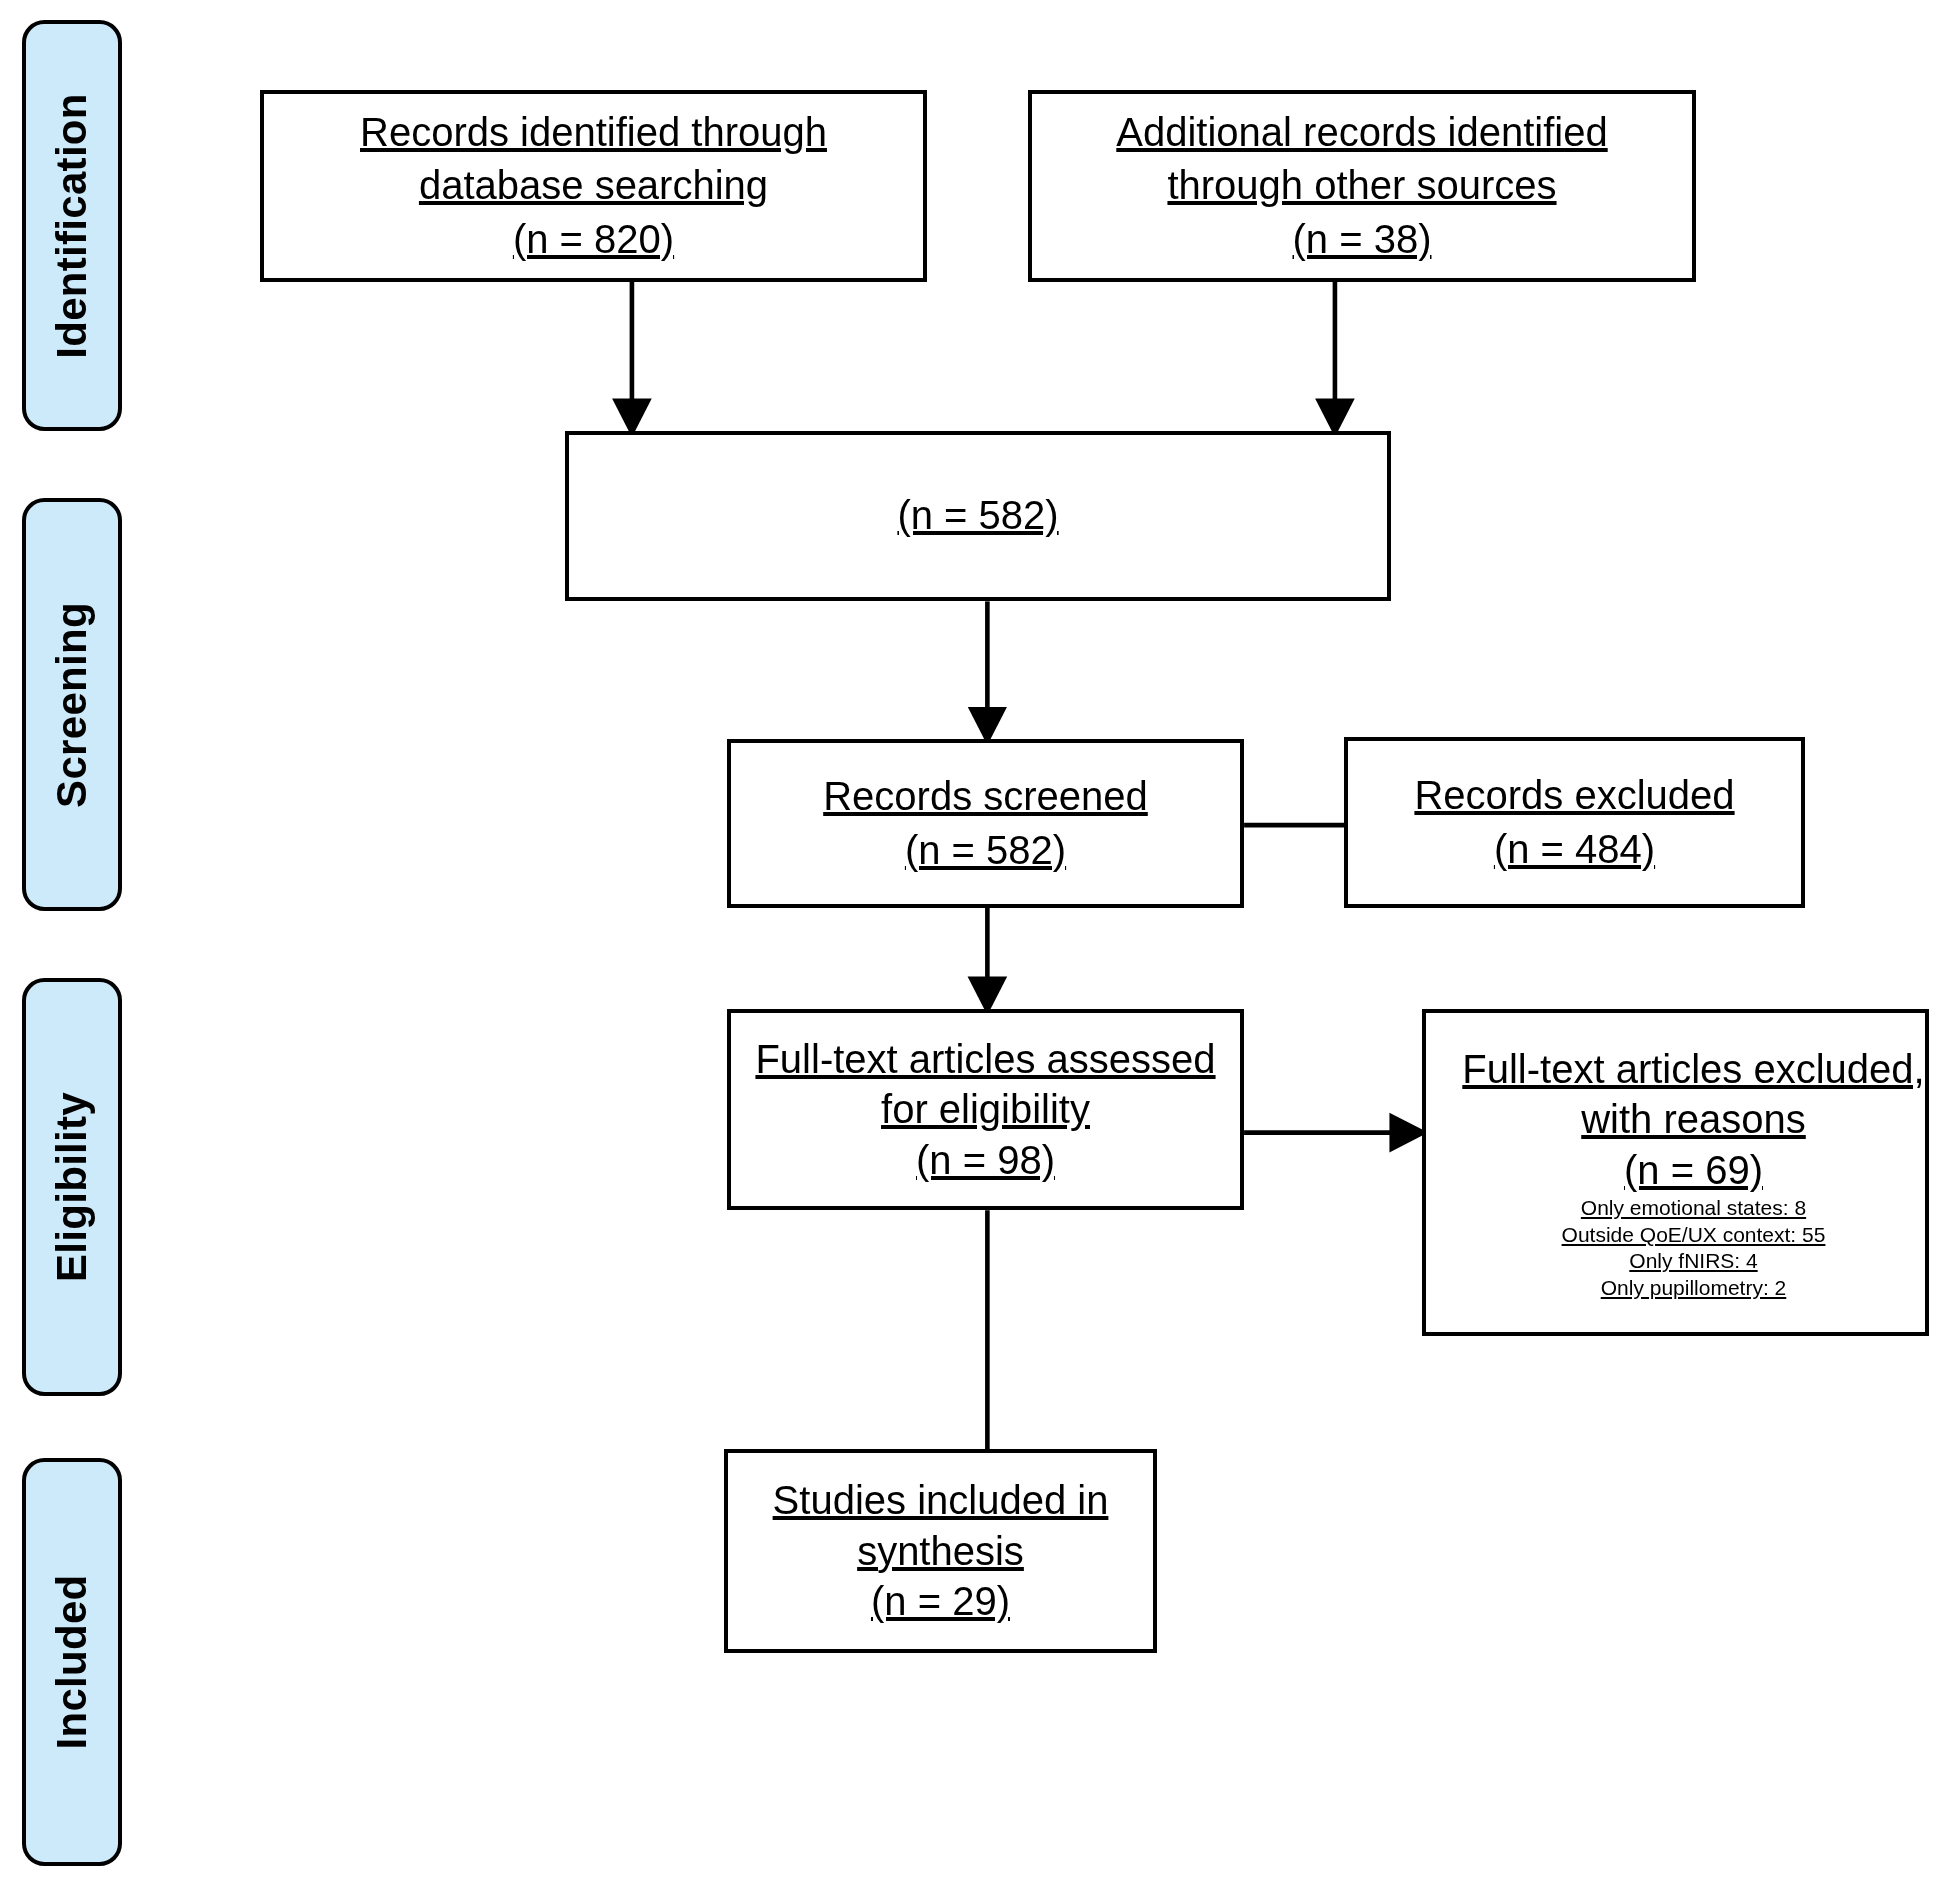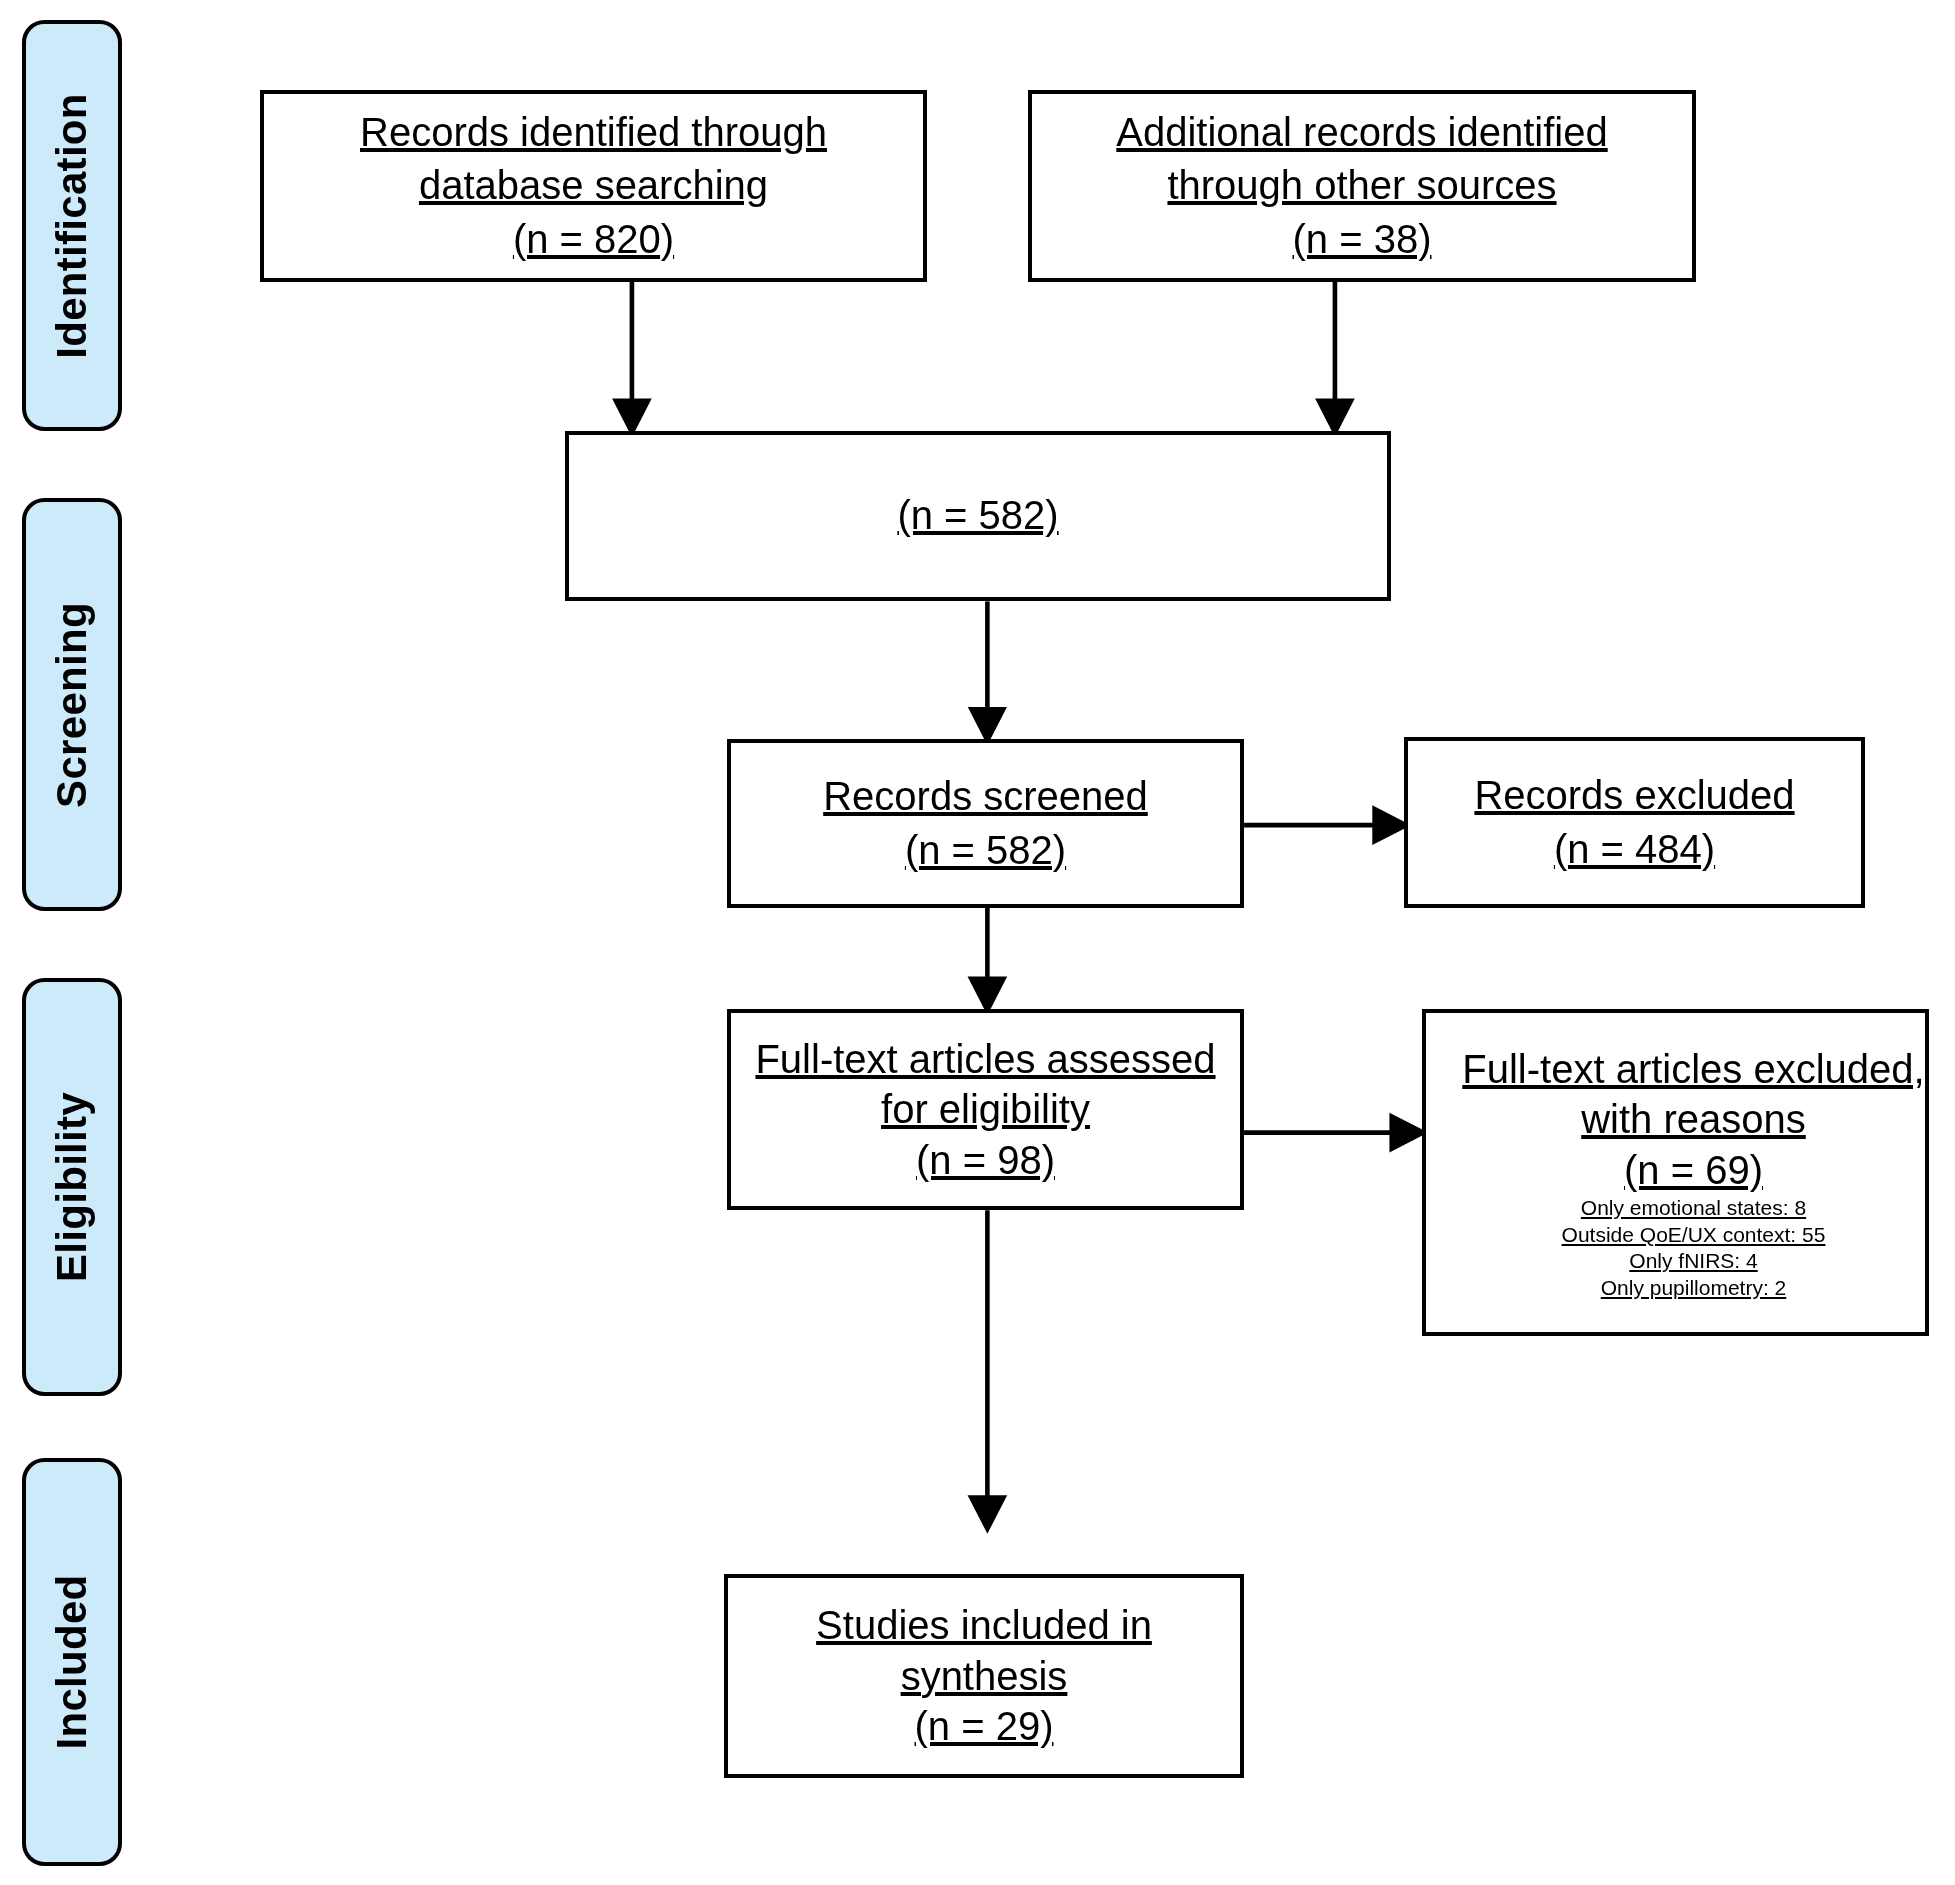--- a/index.html
+++ b/index.html
@@ -133,41 +133,41 @@
 
   <div class="flow-box" style="left:565px; top:431px; width:826px; height:170px;">
     <span class="line">(n = 582)</span>
   </div>
 
   <div class="flow-box" style="left:727px; top:739px; width:517px; height:169px;">
     <span class="line">Records screened</span>
     <span class="line">(n =  582)</span>
   </div>
 
-  <div class="flow-box" style="left:1404px; top:737px; width:461px; height:171px;">
+  <div class="flow-box" style="left:1344px; top:737px; width:461px; height:171px;">
     <span class="line">Records excluded</span>
     <span class="line">(n =  484)</span>
   </div>
 
   <div class="flow-box tight" style="left:727px; top:1009px; width:517px; height:201px;">
     <span class="line">Full-text articles assessed</span>
     <span class="line">for eligibility</span>
     <span class="line">(n =  98)</span>
   </div>
 
   <div class="flow-box tight" style="left:1422px; top:1009px; width:507px; height:327px;padding-left:36px;">
     <span class="line">Full-text articles excluded,</span>
     <span class="line">with reasons</span>
     <span class="line">(n =  69)</span>
     <span class="line small">Only emotional states: 8</span>
     <span class="line small">Outside QoE/UX context: 55</span>
     <span class="line small">Only fNIRS: 4</span>
     <span class="line small">Only pupillometry: 2</span>
   </div>
 
-  <div class="flow-box tight" style="left:724px; top:1574px; width:520px; height:204px;text-align:right;">
+  <div class="flow-box tight" style="left:724px; top:1449px; width:433px; height:204px;text-align:right;">
     <span class="line">Studies included in</span>
     <span class="line">synthesis</span>
     <span class="line">(n =  29)</span>
   </div>
 
 </div>
 
 
 </body></html>

